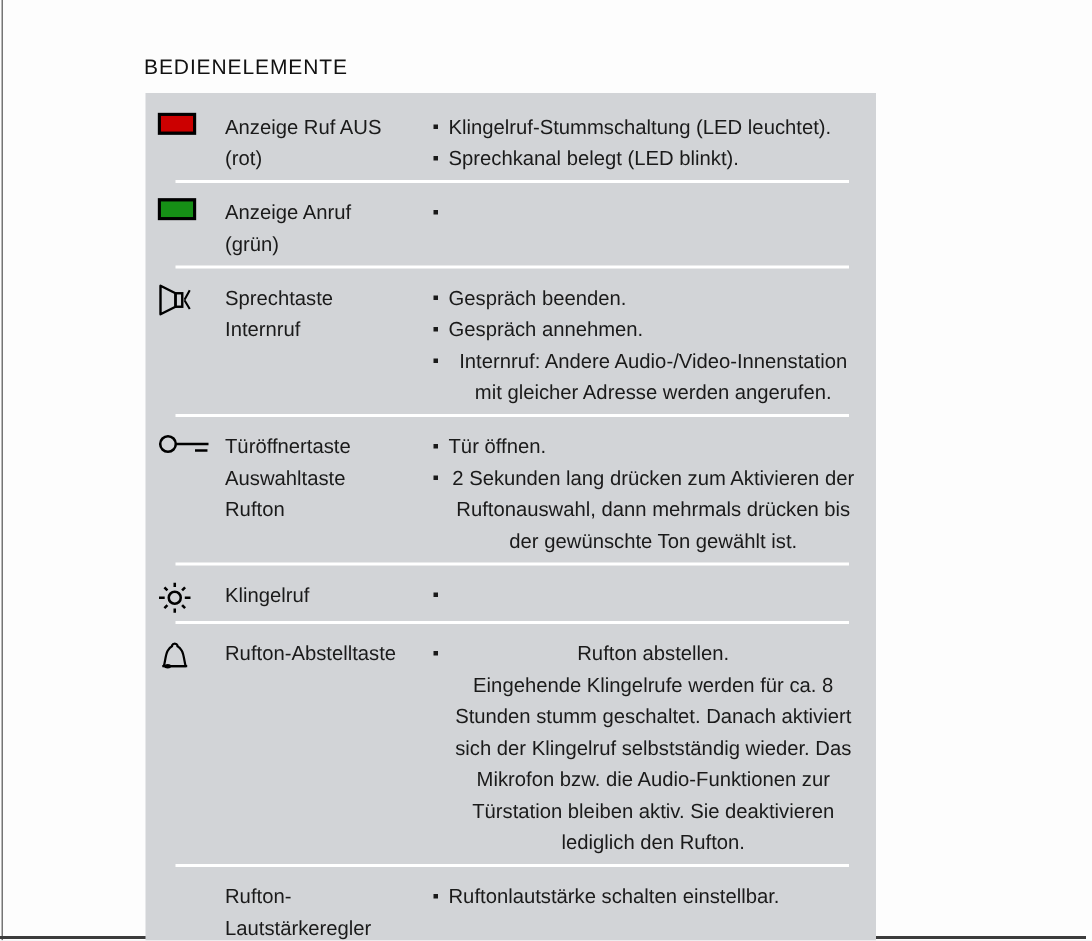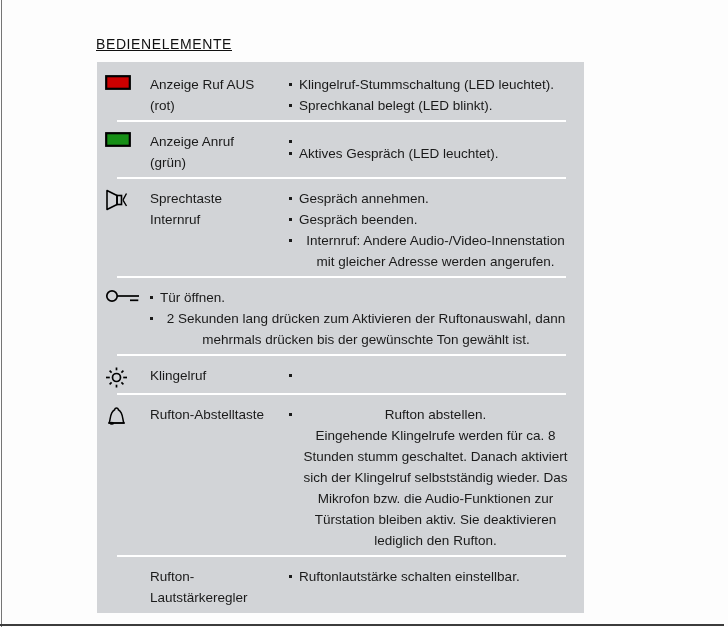--- a/index.html
+++ b/index.html
@@ -29,21 +29,20 @@
     background: #3c3c3c;
   }
   .title {
     position: absolute;
     left: 96px;
     top: 36px;
     font-size: 14px;
     letter-spacing: 0.6px;
     color: #111;
     white-space: nowrap;
-    text-decoration: underline;
   }
   .panel {
     position: absolute;
     left: 97px;
     top: 62px;
     width: 487px;
     padding-top: 3px;
     padding-bottom: 1px;
     box-sizing: border-box;
   }
@@ -121,57 +120,56 @@
       <div class="row">
         <div class="cell-icon"><span><svg width="26" height="15" viewBox="0 0 26 15">
               <rect x="1.2" y="1.2" width="23.6" height="12.6" fill="#168f16" stroke="#000" stroke-width="2.2"></rect>
             </svg></span></div>
         <div class="cell-label">Anzeige Anruf
 (grün)</div>
         <div class="cell-bullets">
           <div class="bullet">
             <span class="marker"></span>
           </div>
-          <div class="bullet">
-            <span class="marker"></span>
-            <span class="btext">Aktives Gespräch (LED leuchtet).</span>
-          </div>
         </div>
       </div>
       <div class="divider"></div>
       <div class="row">
         <div class="cell-icon"><span><svg width="24" height="22" viewBox="0 0 24 22">
               <path d="M2,1.5 L2,20.5 L12,15.5 L12,6.5 Z" fill="none" stroke="#000" stroke-width="1.6" stroke-linejoin="round"></path>
               <rect x="12" y="6.5" width="4.5" height="9" fill="none" stroke="#000" stroke-width="1.6"></rect>
               <path d="M21.5,4.5 L18,10.8 M21.5,17 L18,11.2" fill="none" stroke="#000" stroke-width="1.4"></path>
             </svg></span></div>
         <div class="cell-label">Sprechtaste
 Internruf</div>
         <div class="cell-bullets">
           <div class="bullet">
             <span class="marker"></span>
+            <span class="btext">Gespräch beenden.</span>
+          </div>
+          <div class="bullet">
+            <span class="marker"></span>
             <span class="btext">Gespräch annehmen.</span>
-          </div>
-          <div class="bullet">
-            <span class="marker"></span>
-            <span class="btext">Gespräch beenden.</span>
           </div>
           <div class="bullet">
             <span class="marker"></span>
             <span class="btext">Internruf: Andere Audio-/Video-Innenstation mit gleicher Adresse werden angerufen.</span>
           </div>
         </div>
       </div>
       <div class="divider"></div>
       <div class="row">
         <div class="cell-icon"><span><svg width="38" height="18" viewBox="0 0 38 18">
               <circle cx="7" cy="8" r="5.2" fill="none" stroke="#000" stroke-width="1.7"></circle>
               <line x1="12.2" y1="8" x2="34" y2="8" stroke="#000" stroke-width="1.7"></line>
               <line x1="25" y1="12.3" x2="33.3" y2="12.3" stroke="#000" stroke-width="1.7"></line>
             </svg></span></div>
+        <div class="cell-label">Türöffnertaste
+Auswahltaste
+Rufton</div>
         <div class="cell-bullets">
           <div class="bullet">
             <span class="marker"></span>
             <span class="btext">Tür öffnen.</span>
           </div>
           <div class="bullet">
             <span class="marker"></span>
             <span class="btext">2 Sekunden lang drücken zum Aktivieren der Ruftonauswahl, dann mehrmals drücken bis der gewünschte Ton gewählt ist.</span>
           </div>
         </div>

